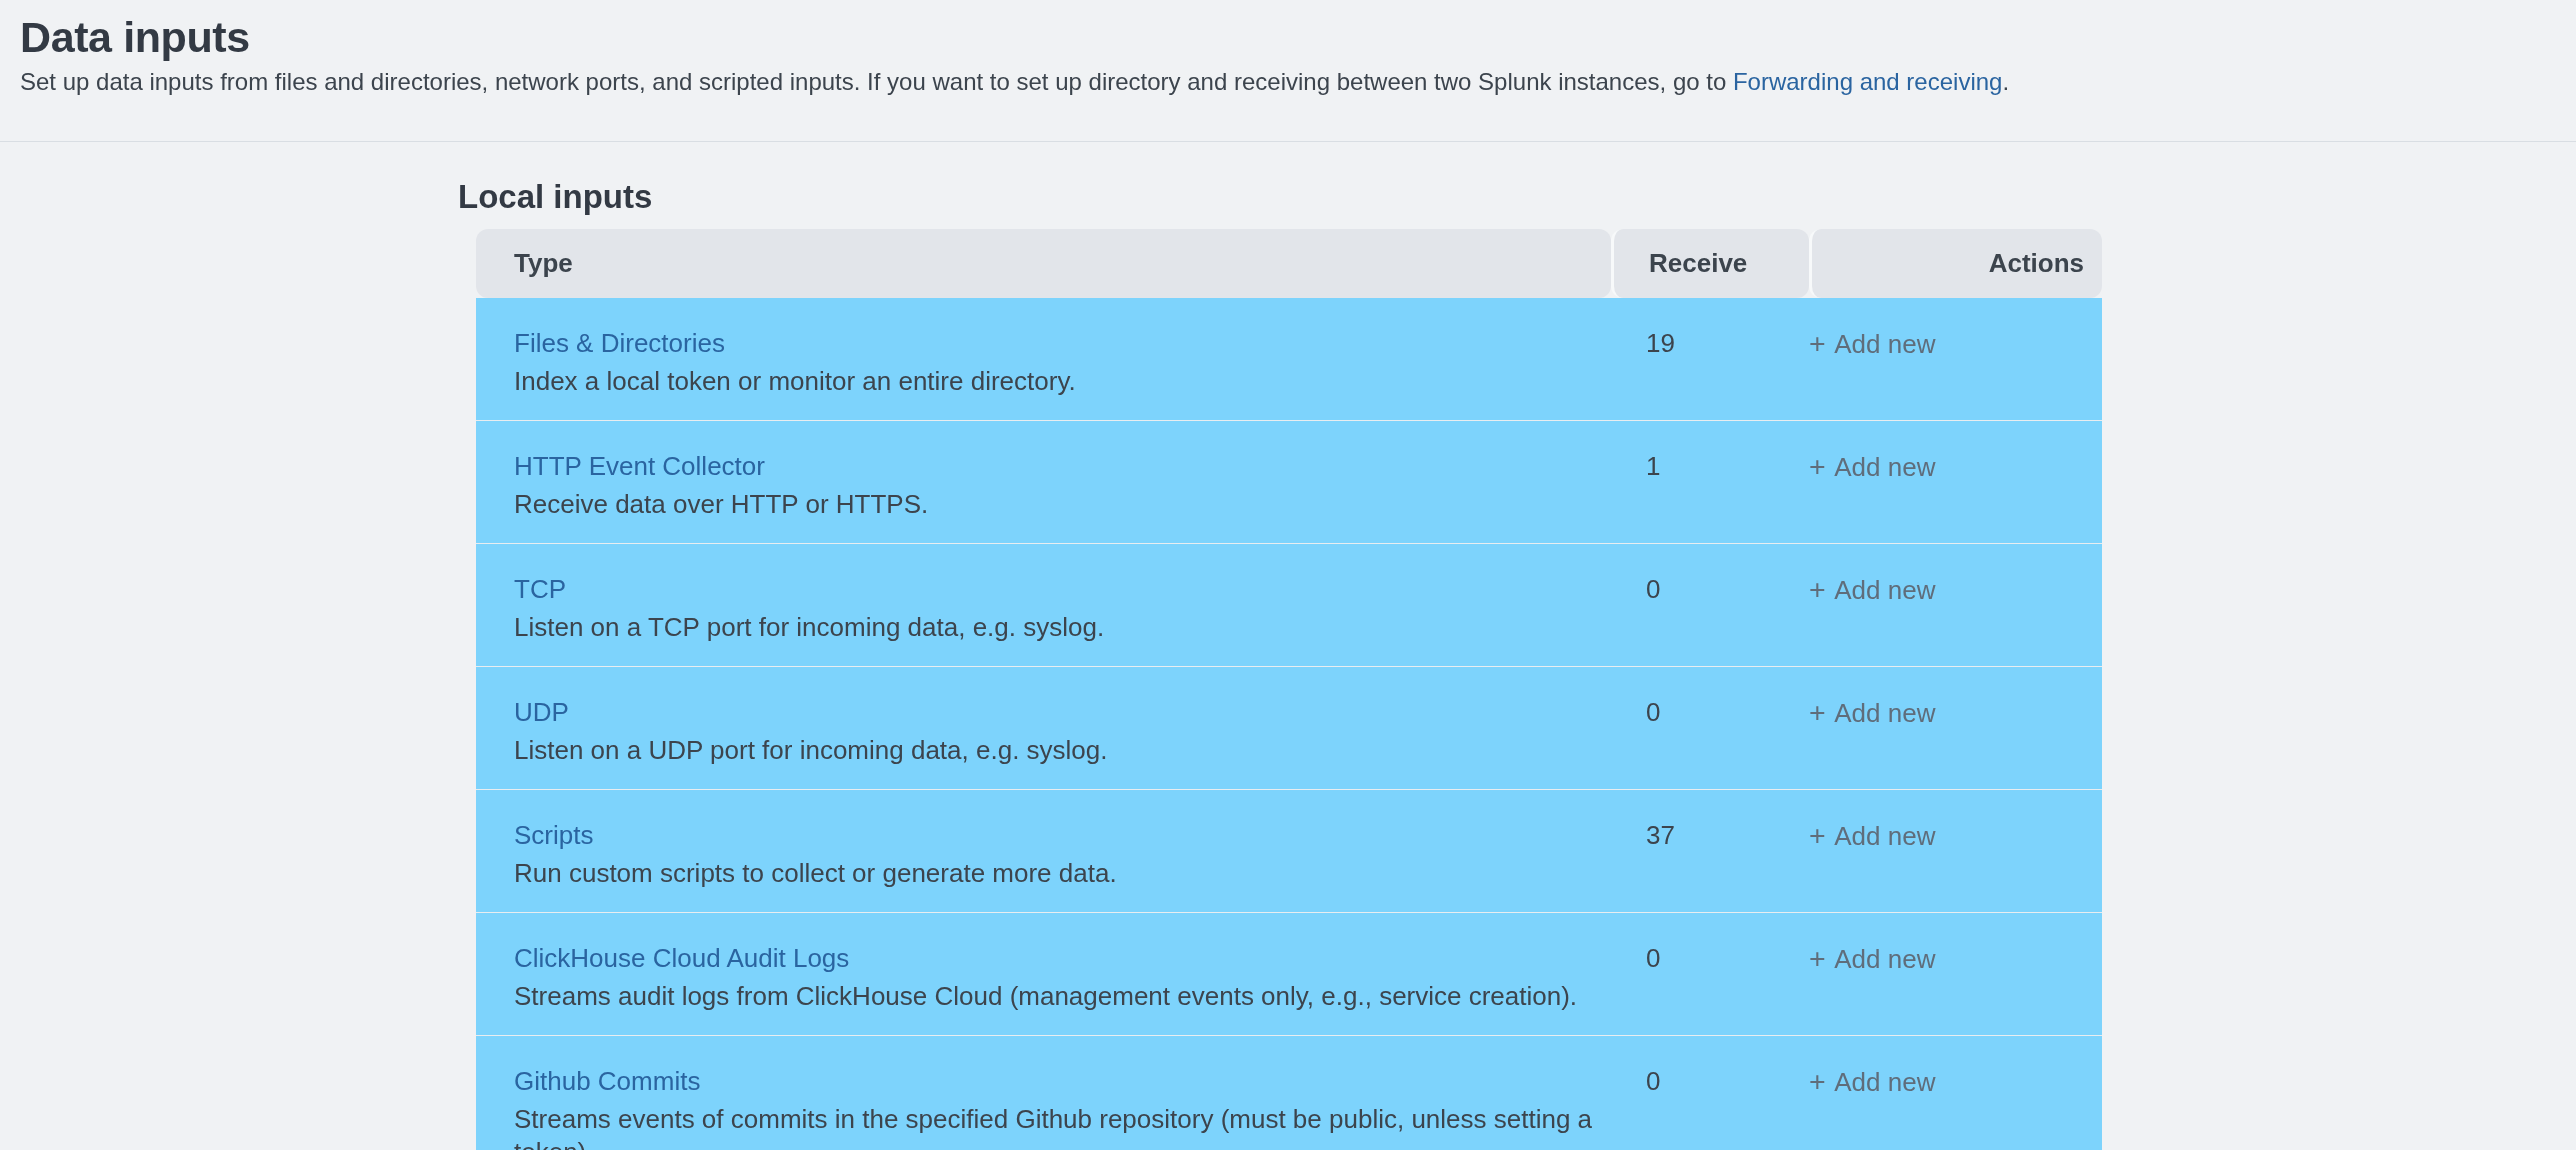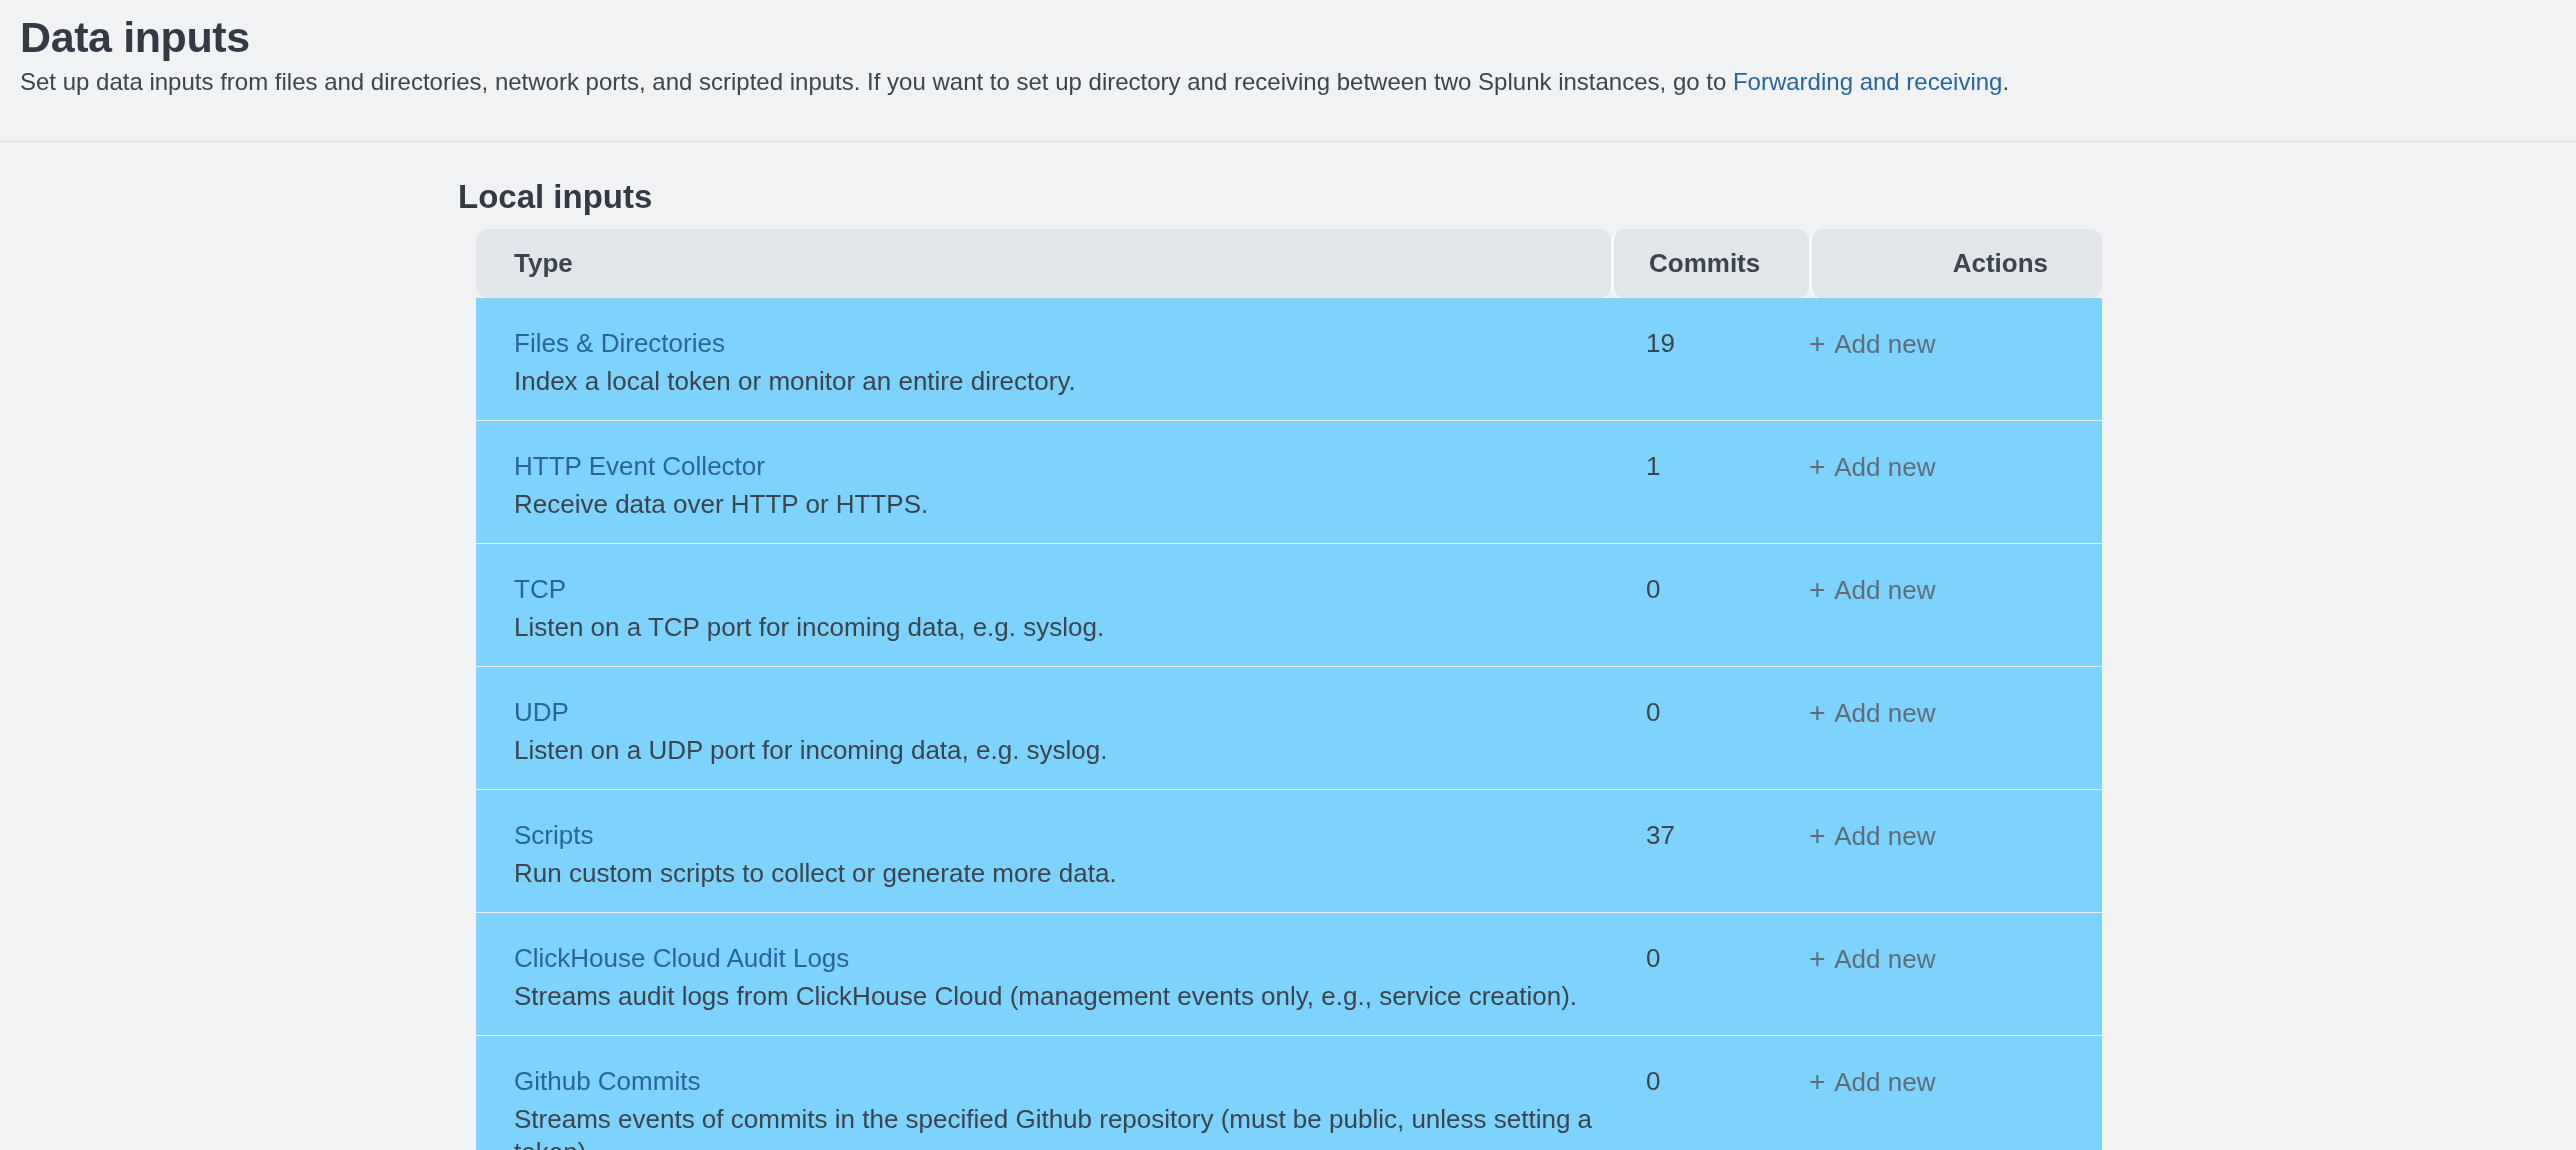--- a/index.html
+++ b/index.html
@@ -58,21 +58,21 @@
   }
   .th {
     background: #e2e5ea;
     display: flex;
     align-items: center;
     box-sizing: border-box;
     border-radius: 12px;
   }
   .th-type   { flex: 1; padding-left: 38px; }
   .th-inputs { width: 198px; padding-left: 35px; border-left: 3.5px solid #f7f9fa; }
-  .th-actions{ width: 293px; padding-right: 54px; border-left: 3.5px solid #f7f9fa; justify-content: flex-end; }
+  .th-actions{ width: 293px; padding-right: 18px; border-left: 3.5px solid #f7f9fa; justify-content: flex-end; }
 
   .row {
     display: flex;
     box-sizing: border-box;
     height: 123px;
     background: #7dd3fc;
     border-bottom: 1.7px solid #e9edf0;
   }
   .cell {
     box-sizing: border-box;
@@ -97,21 +97,21 @@
   <h1 class="page-title">Data inputs</h1>
   <p class="page-subtitle"><span>Set up data inputs from files and directories, network ports, and scripted inputs. If you want to set up directory and receiving between two Splunk instances, go to </span><a class="text-link">Forwarding and receiving</a><span>.</span></p>
 </header>
 
 <main class="content">
   <h2 class="section-heading">Local inputs</h2>
 
   <div class="data-table">
     <div class="thead">
       <div class="th th-type">Type</div>
-      <div class="th th-inputs">Commits</div>
+      <div class="th th-inputs">Receive</div>
       <div class="th th-actions">Actions</div>
     </div>
 
     <div class="tbody">
   <div class="row">
     <div class="cell cell-type">
       <a class="type-link">Files &amp; Directories</a>
       <div class="type-desc">Index a local token or monitor an entire directory.</div>
     </div>
     <div class="cell cell-inputs">19</div>

